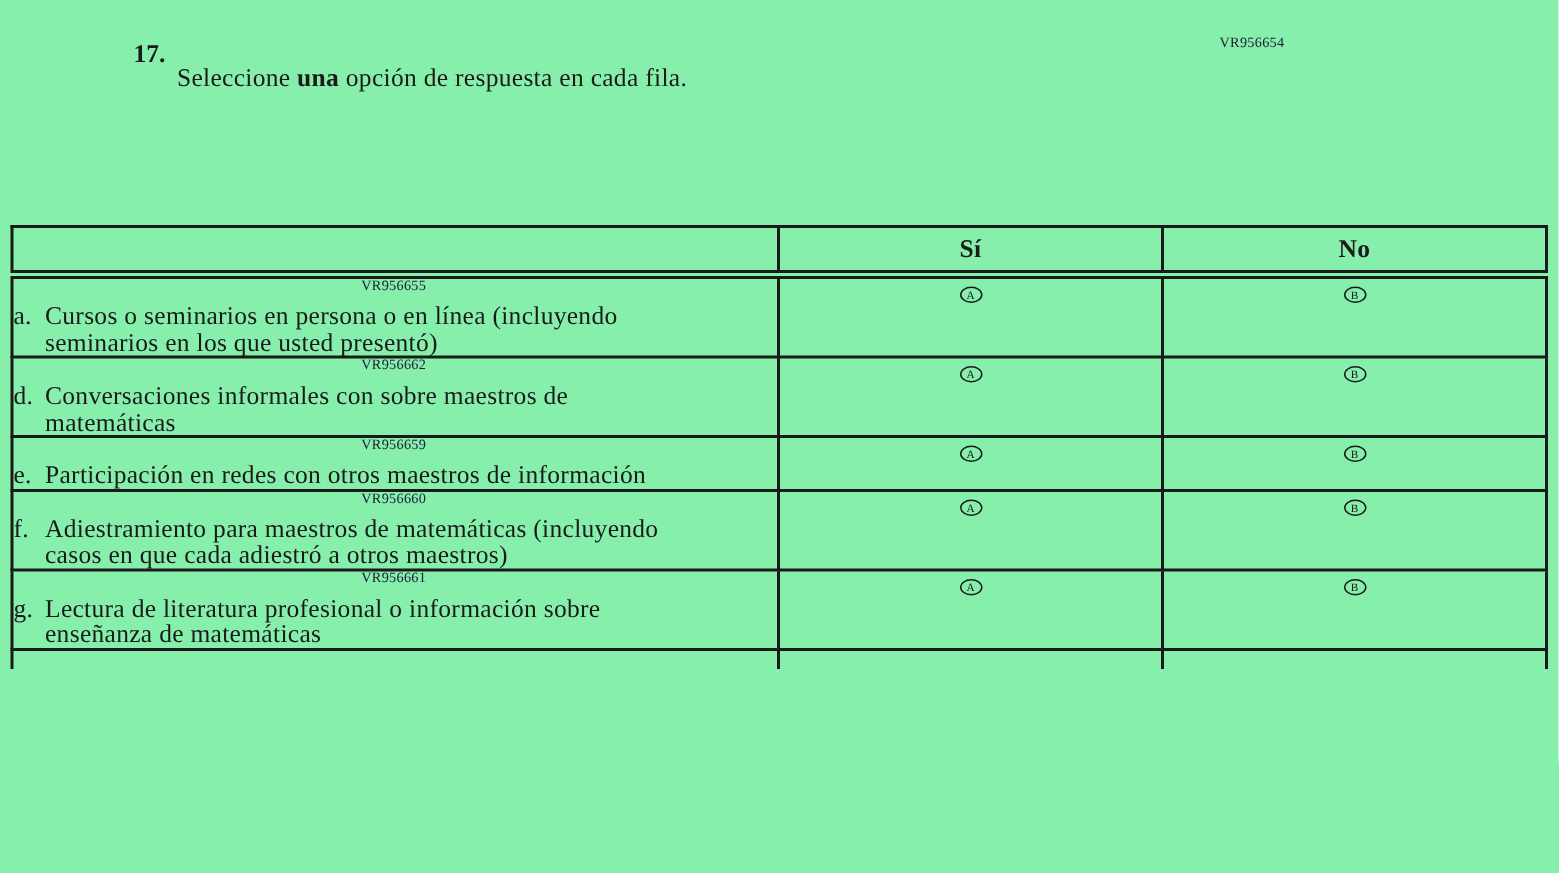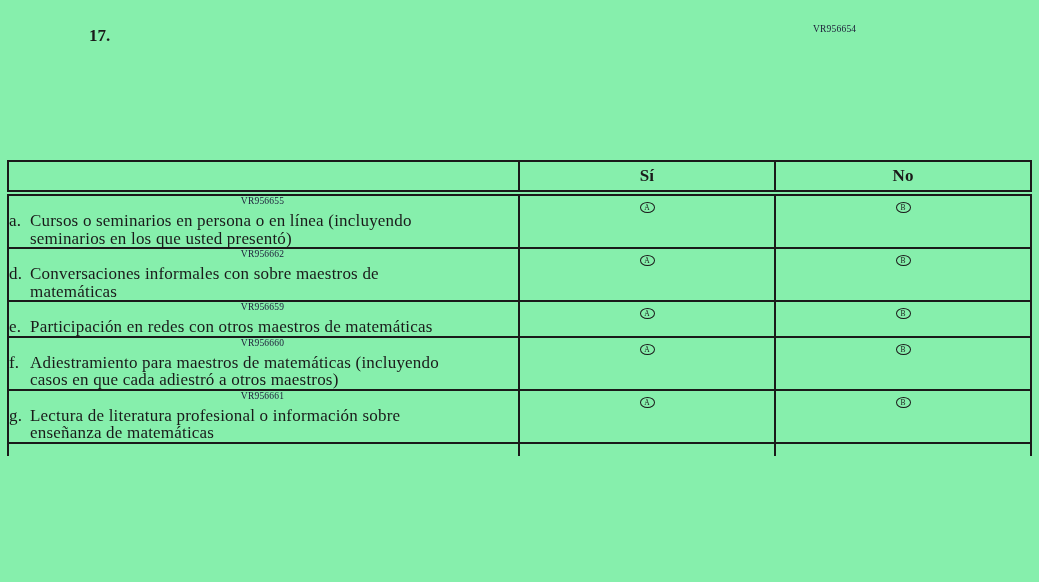--- a/index.html
+++ b/index.html
@@ -51,21 +51,21 @@
     top: 24px;
     font-size: 9.5px;
     letter-spacing: 0.2px;
     color: var(--code-ink);
   }
 
   
   table.resp {
     position: absolute;
     left: 7px;
-    top: 160px;
+    top: 150px;
     width: 1023px;
     border-collapse: collapse;
     table-layout: fixed;
   }
   table.resp th, table.resp td {
     border: 2px solid var(--ink);
     padding: 0;
   }
   table.resp thead th {
     border-bottom: 6px double var(--ink);
@@ -121,20 +121,21 @@
   tr.partial td { height: 12px; border-bottom: none; }
 </style>
 </head>
 <body>
 
 <div class="page">
 
   <div class="question-block">
     <div class="q-num">17.</div>
     <div class="q-body">
+      <p class="q-instruction"><span>Seleccione </span><b>una</b><span> opción de respuesta en cada fila.</span></p>
     </div>
   </div>
 
   <div class="q-code">VR956654</div>
 
   <table class="resp">
     <colgroup>
       <col style="width:511px">
       <col style="width:256px">
       <col style="width:256px">
@@ -189,21 +190,21 @@
               <span>B</span>
             </span>
       </td>
     </tr>
 
     <tr>
       <td class="item-cell">
         <div class="row-code">VR956659</div>
         <div class="item-label">
           <span class="item-letter">e.</span>
-              <span class="item-text">Participación en redes con otros maestros de matemáticas</span>
+              <span class="item-text">Participación en redes con otros maestros de información</span>
         </div>
       </td>
       <td class="ans-cell">
         <span class="bubble">
               <span>A</span>
             </span>
       </td>
       <td class="ans-cell">
         <span class="bubble">
               <span>B</span>

